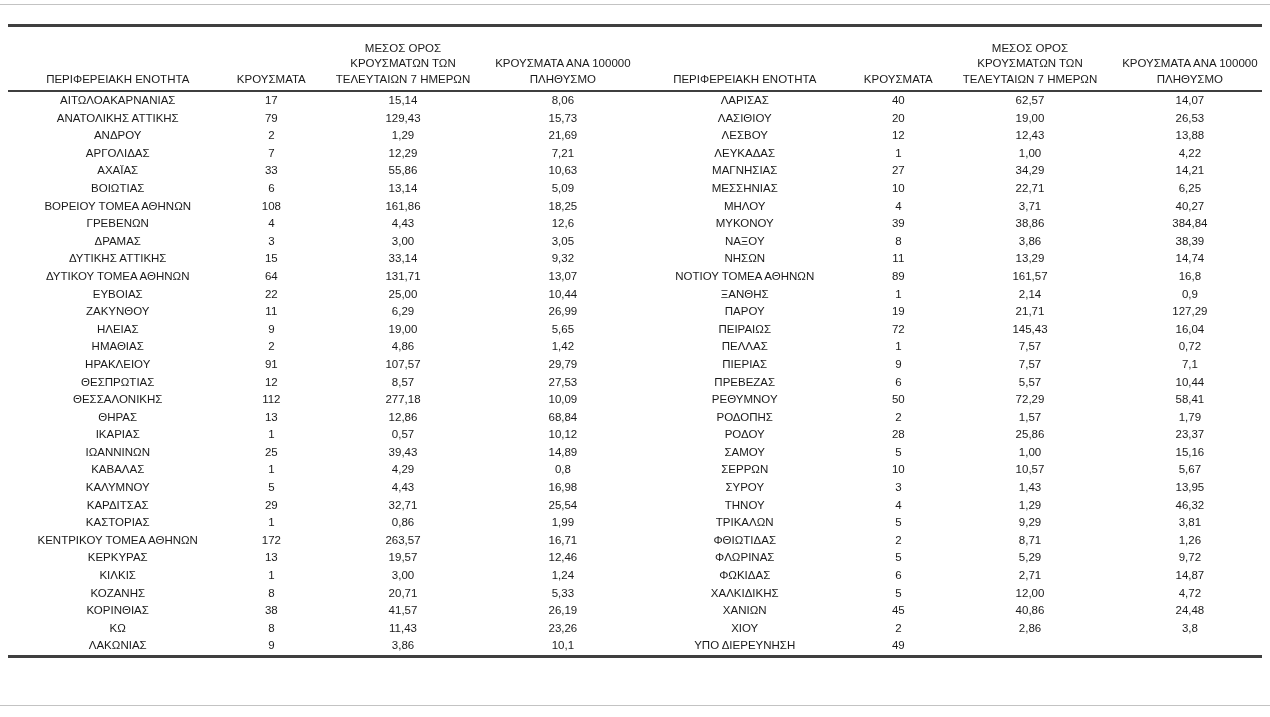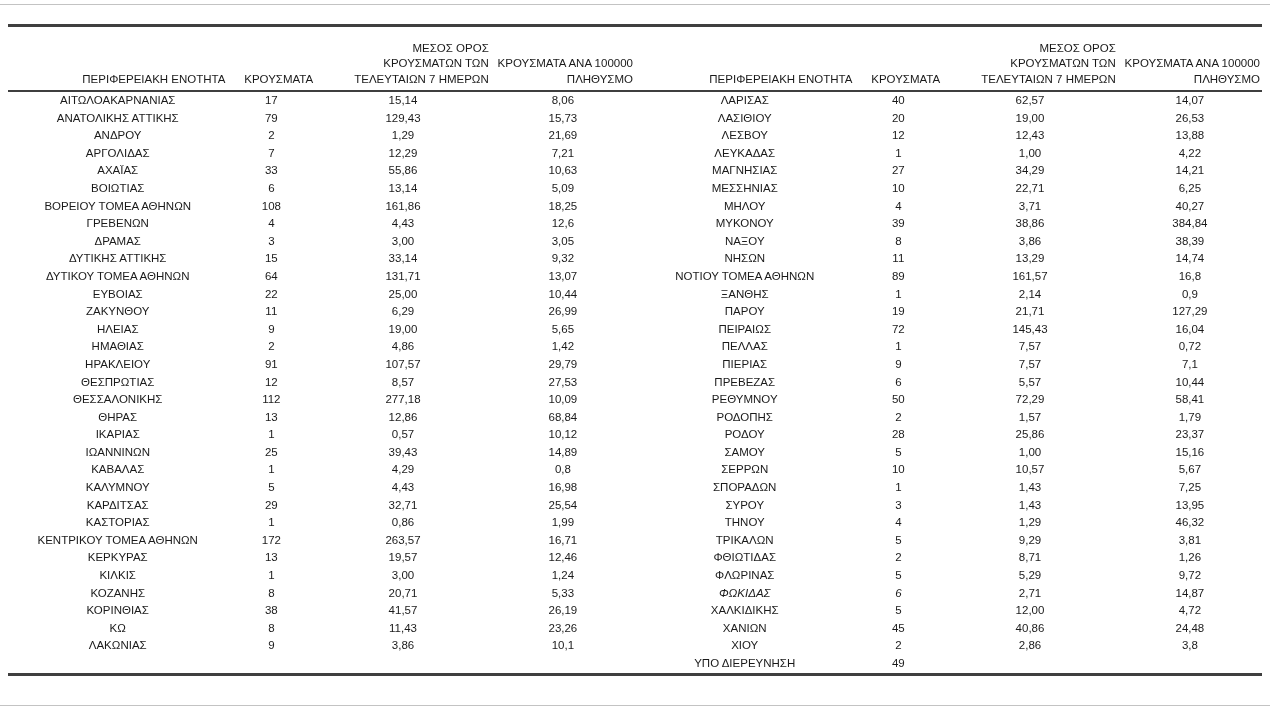--- a/index.html
+++ b/index.html
@@ -39,38 +39,38 @@
     width: 627px;
     font-size: 11.5px;
   }
   col.c-region  { width: 35%; }
   col.c-cases   { width: 14%; }
   col.c-avg     { width: 28%; }
   col.c-per     { width: 23%; }
 
   thead th {
     font-weight: normal;
-    text-align: right;
+    text-align: center;
     vertical-align: bottom;
     height: 60px;
     padding: 0 2px 3px 2px;
     line-height: 15.5px;
     white-space: pre-line;
     border-bottom: 2px solid #3f3f3f;
   }
   tbody td {
     text-align: center;
     vertical-align: middle;
     height: 17.6px;
     line-height: 17.6px;
     padding: 0 2px;
     white-space: nowrap;
     overflow: hidden;
   }
-  td.it { font-style: italic; }
+  td.it { }
 </style>
 </head>
 <body>
 
 <div class="rule-thin top"></div>
 
 <div class="tables-wrap">
 
   <table>
     <colgroup>
@@ -431,26 +431,20 @@
           <td>1,00</td>
           <td>15,16</td>
         </tr>
         <tr>
           <td>ΣΕΡΡΩΝ</td>
           <td>10</td>
           <td>10,57</td>
           <td>5,67</td>
         </tr>
         <tr>
-          <td>ΣΠΟΡΑΔΩΝ</td>
-          <td>1</td>
-          <td>1,43</td>
-          <td>7,25</td>
-        </tr>
-        <tr>
           <td>ΣΥΡΟΥ</td>
           <td>3</td>
           <td>1,43</td>
           <td>13,95</td>
         </tr>
         <tr>
           <td>ΤΗΝΟΥ</td>
           <td>4</td>
           <td>1,29</td>
           <td>46,32</td>

